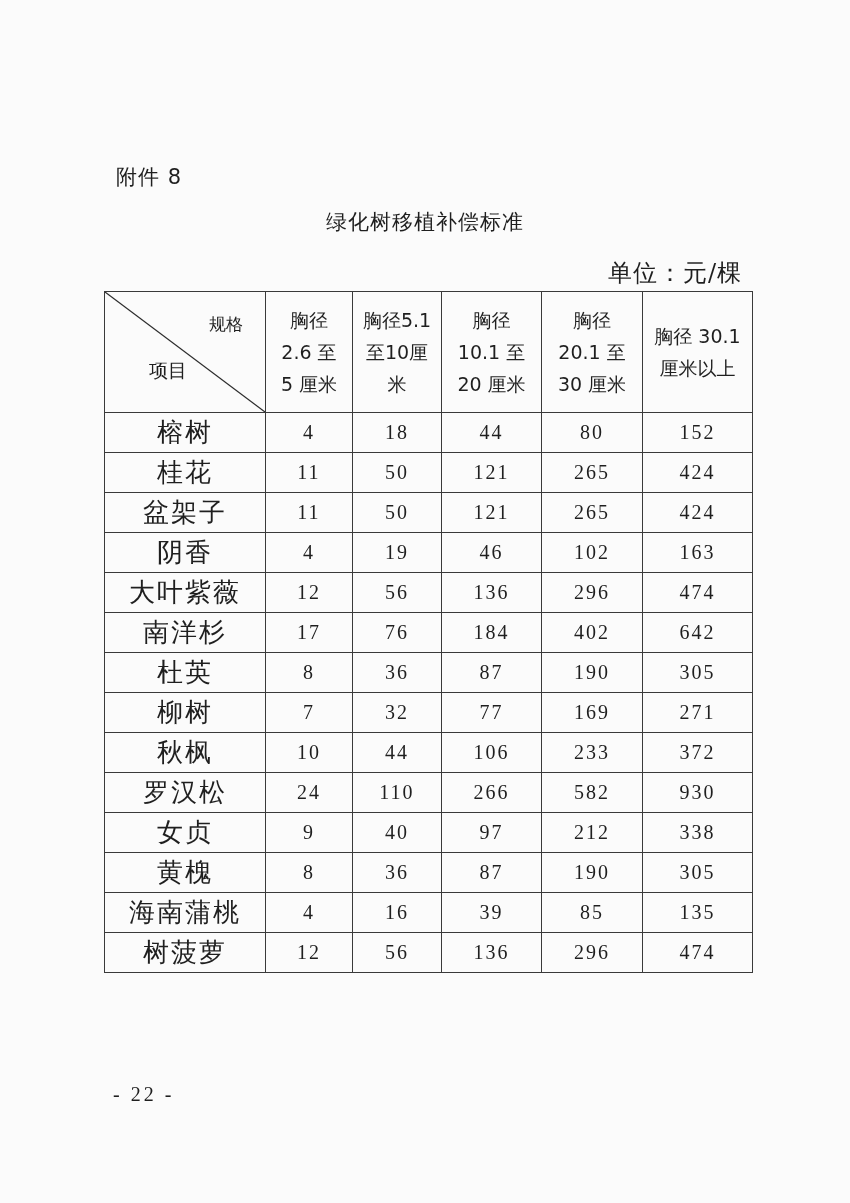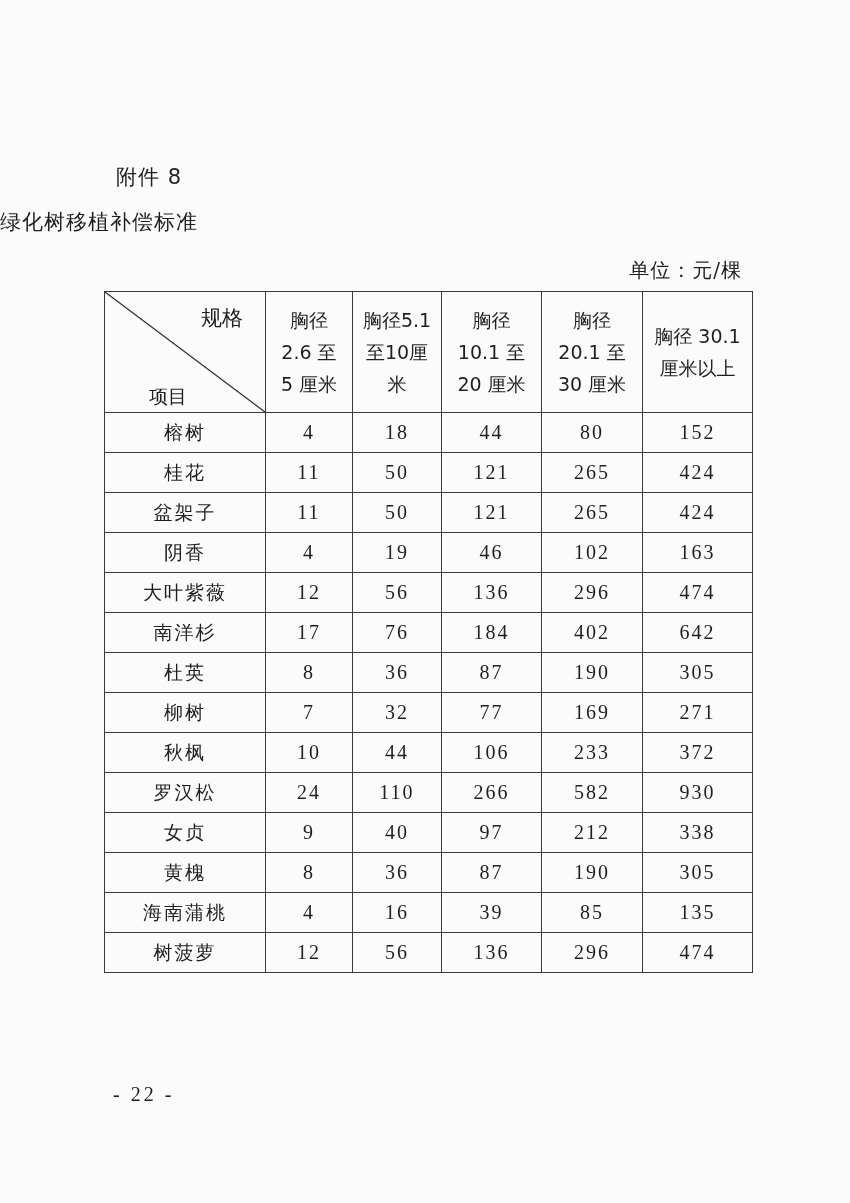--- a/index.html
+++ b/index.html
@@ -8,47 +8,47 @@
     background: #fbfbfb;
     font-family: "DejaVu Sans", "Liberation Sans", sans-serif;
     color: #1f1f1f;
   }
   .attach {
     position: absolute; left: 116px; top: 163px;
     font-size: 21px; letter-spacing: 1px;
   }
   .title {
     position: absolute; left: 0; width: 850px; top: 208px;
-    text-align: left; font-size: 21px; letter-spacing: 1px;
+    text-align: center; font-size: 21px; letter-spacing: 1px;
   }
   .unit {
     position: absolute; right: 108px; top: 257px;
-    font-size: 20px; font-family: "DejaVu Serif", "Liberation Serif", serif;
+    font-size: 24px; font-family: "DejaVu Serif", "Liberation Serif", serif;
     letter-spacing: 1px;
   }
   table.std {
     position: absolute; left: 104px; top: 291px;
     border-collapse: collapse; table-layout: fixed;
     width: 648px;
   }
   table.std td, table.std th {
     border: 1.3px solid #3a3a3a; padding: 0; text-align: center;
     vertical-align: middle; font-weight: normal;
   }
   th.hdr {
     height: 120px; font-size: 19px; line-height: 32px;
     font-family: "DejaVu Sans", "Liberation Sans", sans-serif;
   }
   th.diag { position: relative; }
   th.diag svg { position: absolute; left: 0; top: 0; width: 100%; height: 100%; }
-  th.diag .spec { position: absolute; right: 22px; top: 10px; font-size: 21px; }
-  th.diag .item { position: absolute; left: 44px; bottom: 0; font-size: 19px; }
+  th.diag .spec { position: absolute; right: 22px; top: 16px; font-size: 17px; }
+  th.diag .item { position: absolute; left: 44px; bottom: 26px; font-size: 19px; }
   td.name {
     font-family: "DejaVu Serif", "Liberation Serif", serif;
-    font-size: 19px; letter-spacing: 2px; height: 39px;
+    font-size: 26px; letter-spacing: 2px; height: 39px;
   }
   td.num {
     font-family: "Liberation Serif", "DejaVu Serif", serif;
     font-size: 20px; letter-spacing: 2px;
   }
   .pageno {
     position: absolute; left: 113px; top: 1083px;
     font-family: "Liberation Serif", serif; font-size: 20px; letter-spacing: 3px; text-align: center;
   }
 </style>

